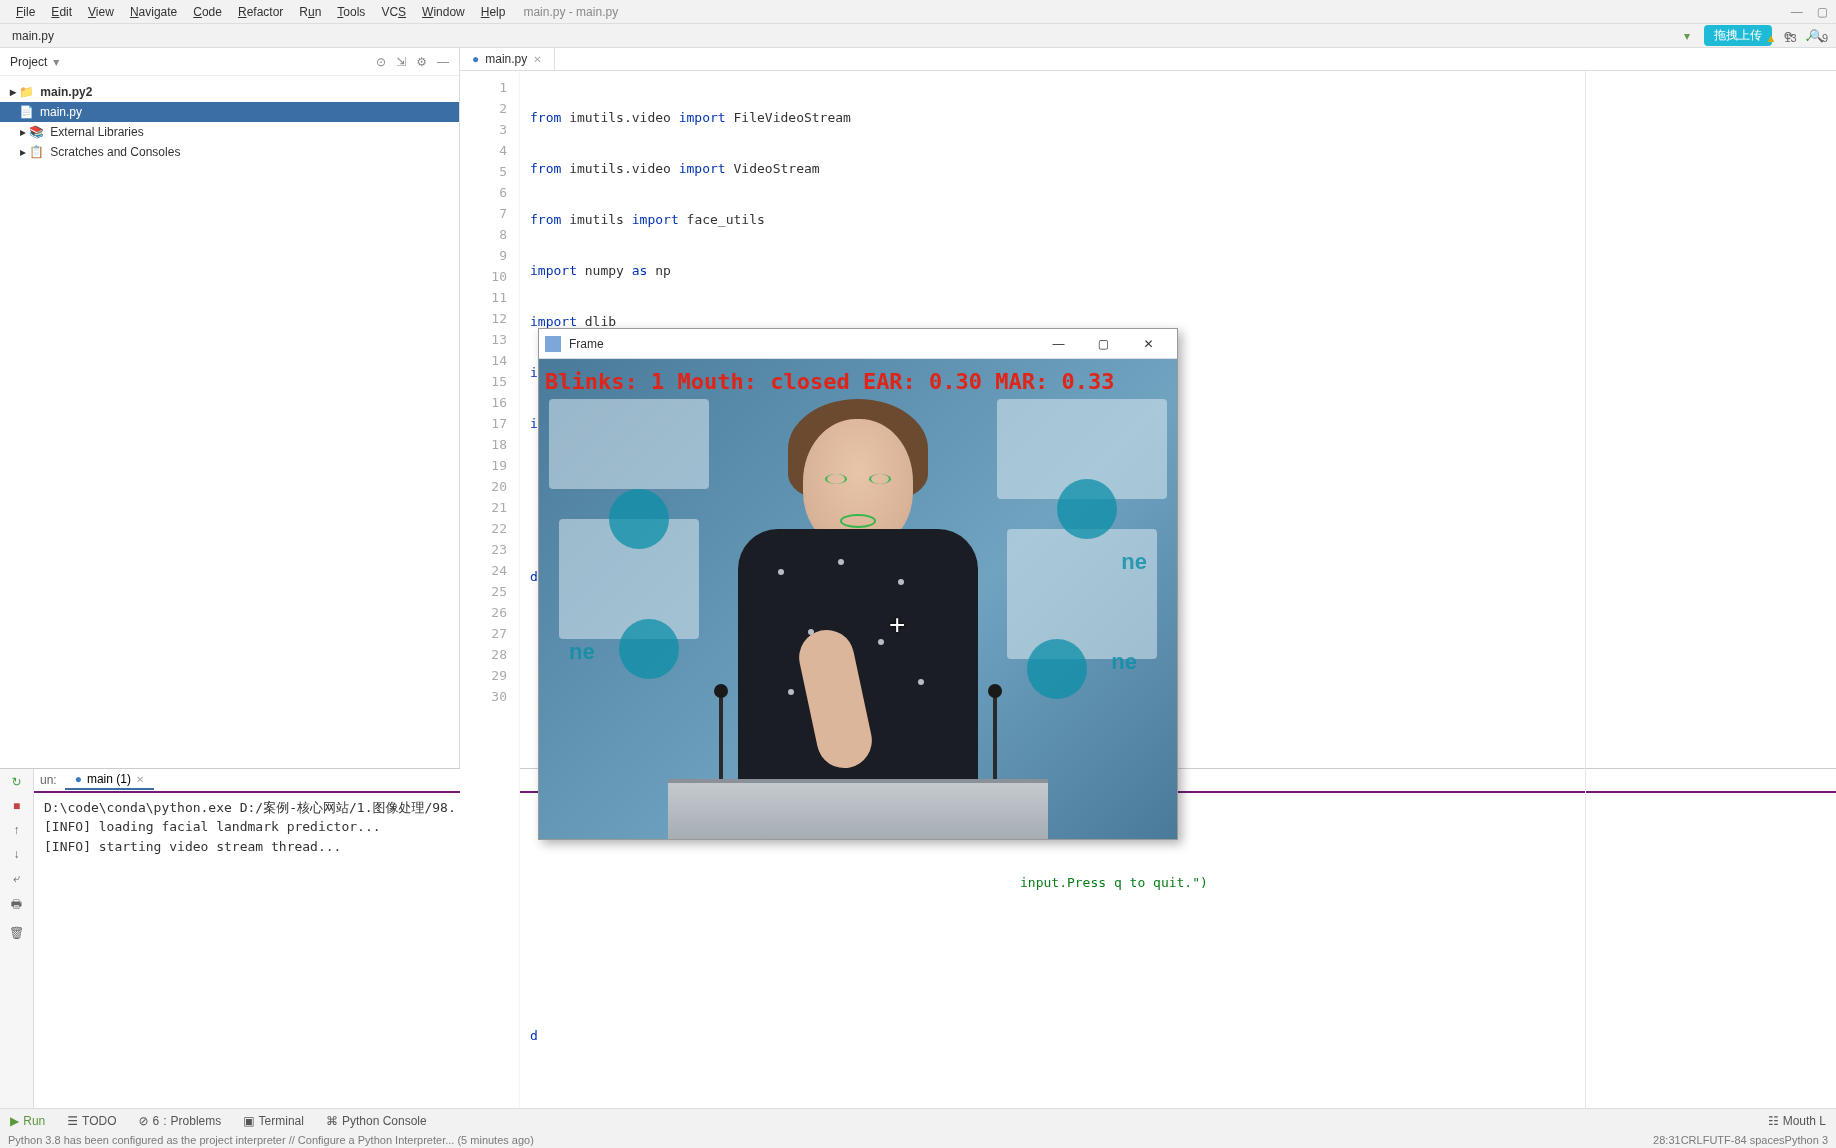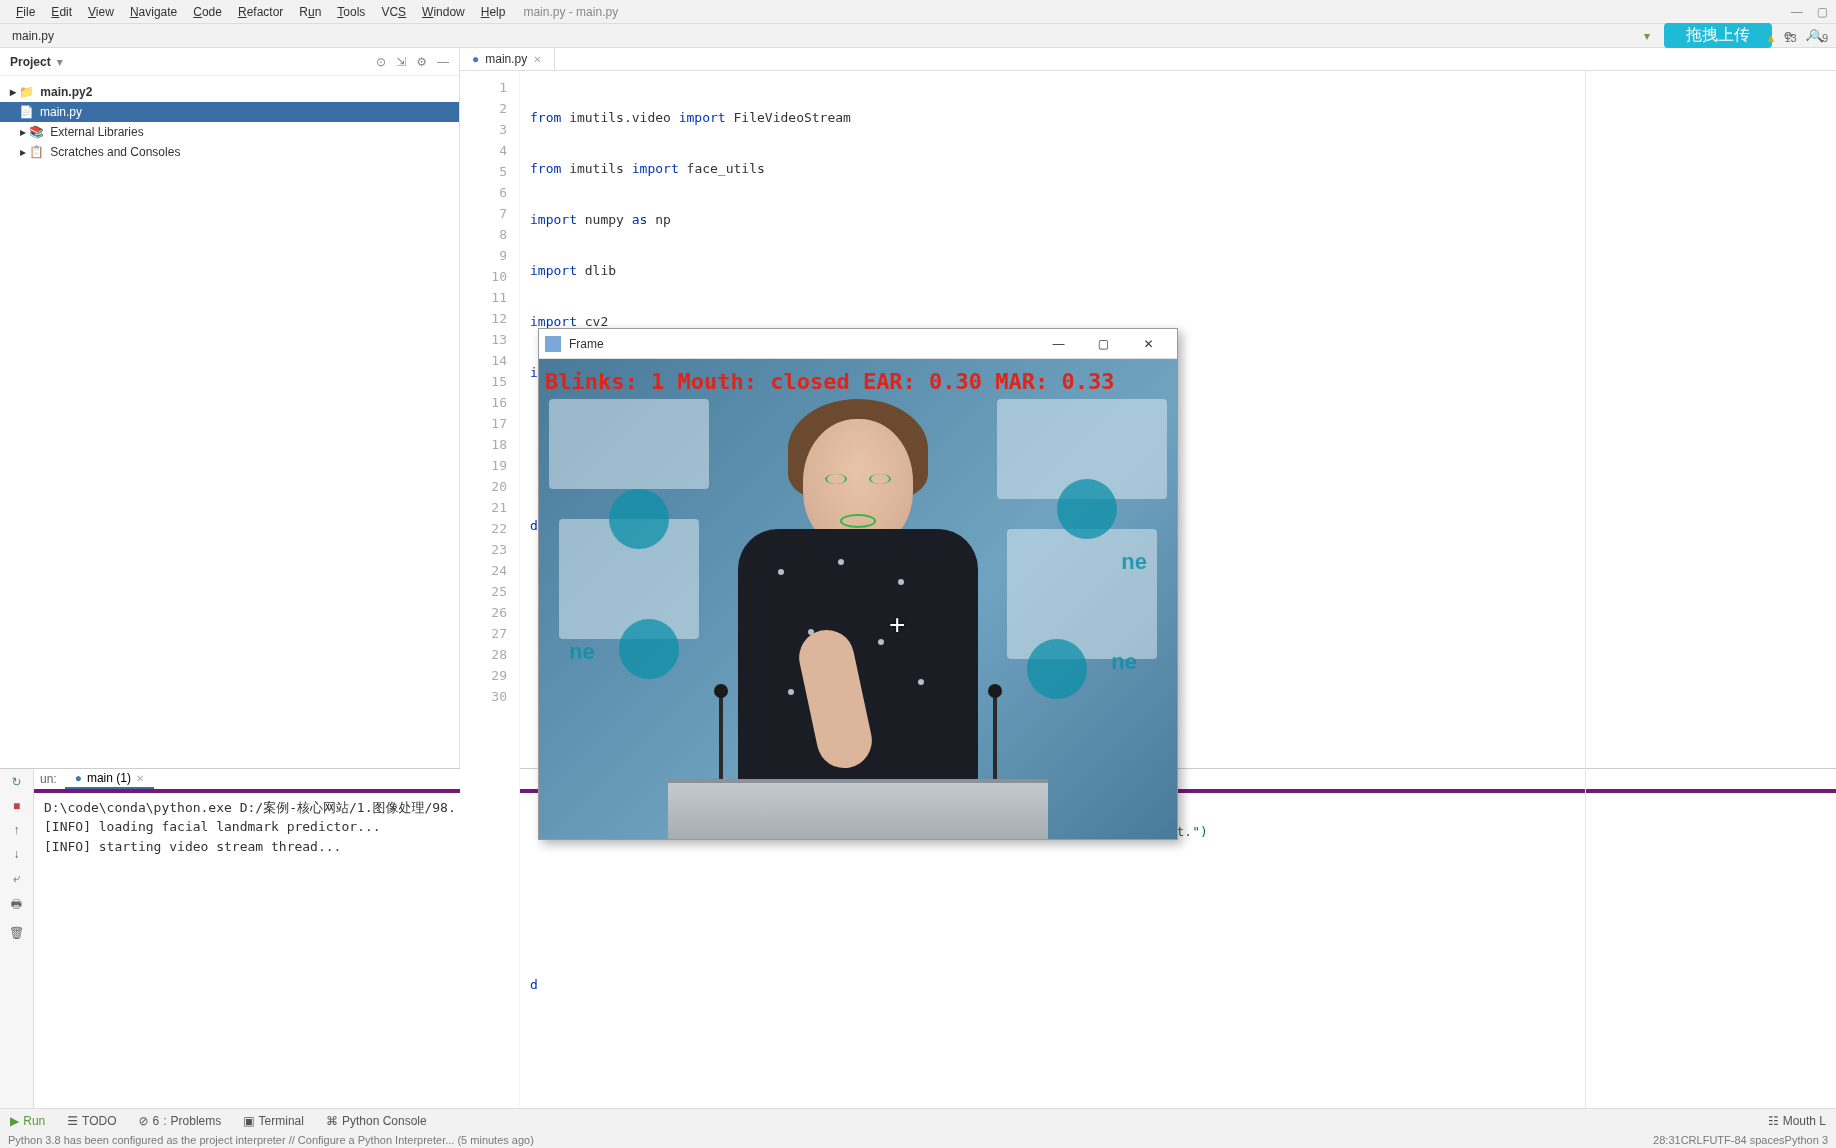--- a/index.html
+++ b/index.html
@@ -34,23 +34,23 @@
 .breadcrumb .crumb { color: #333; padding: 0 4px; }
 .breadcrumb .right-controls {
   margin-left: auto;
   display: flex;
   align-items: center;
   gap: 6px;
 }
 .badge-upload {
   background: #1fbad6;
   color: #fff;
-  padding: 2px 22px;
+  padding: 2px 10px;
   border-radius: 4px;
-  font-size: 16px;
+  font-size: 12px;
 }
 .icon-btn {
   width: 22px; height: 22px;
   display: flex; align-items: center; justify-content: center;
   color: #666;
 }
 .main {
   display: flex;
   height: 720px;
 }
@@ -61,21 +61,21 @@
   display: flex;
   flex-direction: column;
 }
 .sidebar-header {
   height: 28px;
   display: flex;
   align-items: center;
   padding: 0 10px;
   border-bottom: 1px solid #eee;
 }
-.sidebar-header .title { font-weight: bold; color: #333; }
+.sidebar-header .title { font-weight: normal; color: #333; }
 .sidebar-header .dd { margin-left: 6px; color: #888; }
 .sidebar-header .sh-icons { margin-left: auto; display: flex; gap: 10px; color: #888; }
 .tree { padding: 6px 0; }
 .tree-item {
   padding: 3px 10px 3px 20px;
   display: flex;
   align-items: center;
   gap: 6px;
   color: #333;
 }
@@ -161,21 +161,21 @@
   background: #f6f6f6;
   border-right: 1px solid #ddd;
   display: flex;
   flex-direction: column;
   align-items: center;
   padding-top: 6px;
   gap: 10px;
   color: #666;
 }
 .run-body { flex: 1; display: flex; flex-direction: column; }
-.run-tabs { height: 24px; display: flex; align-items: center; padding: 0 6px; border-bottom: 4px solid #701a75; }
+.run-tabs { height: 24px; display: flex; align-items: center; padding: 0 6px; border-bottom: 2px solid #701a75; }
 .run-tab { padding: 2px 10px; display: flex; align-items: center; gap: 5px; }
 .run-tab.active { border-bottom: 2px solid #3a6ea5; }
 .run-tab .close { color: #aaa; font-size: 10px; }
 .console {
   flex: 1;
   font-family: "Consolas", monospace;
   font-size: 13px;
   padding: 6px 10px;
   color: #333;
 }
@@ -468,20 +468,21 @@
         <div>24</div>
         <div>25</div>
         <div>26</div>
         <div>27</div>
         <div>28</div>
         <div>29</div>
         <div>30</div>
       </div>
       <div class="code">
         <div class="line"><span class="kw">from</span><span> imutils.video </span><span class="kw">import</span><span> FileVideoStream</span></div>
+        <div class="line"><span class="kw">from</span><span> imutils.video </span><span class="kw">import</span><span> VideoStream</span></div>
         <div class="line"><span class="kw">from</span><span> imutils </span><span class="kw">import</span><span> face_utils</span></div>
         <div class="line"><span class="kw">import</span><span> numpy </span><span class="kw">as</span><span> np</span></div>
         <div class="line"><span class="kw">import</span><span> dlib</span></div>
         <div class="line"><span class="kw">import</span><span> cv2</span></div>
         <div class="line"><span class="kw">import</span><span> sys</span></div>
         <div class="line"></div>
         <div class="line"></div>
         <div class="line"><span class="kw">def</span><span> _help():</span></div>
         <div class="line"><span>    print(</span><span class="str">"Usage:"</span><span>)</span></div>
         <div class="line"><span>    print(</span><span class="str">"     python liveness_detect.py"</span><span>)</span></div>

